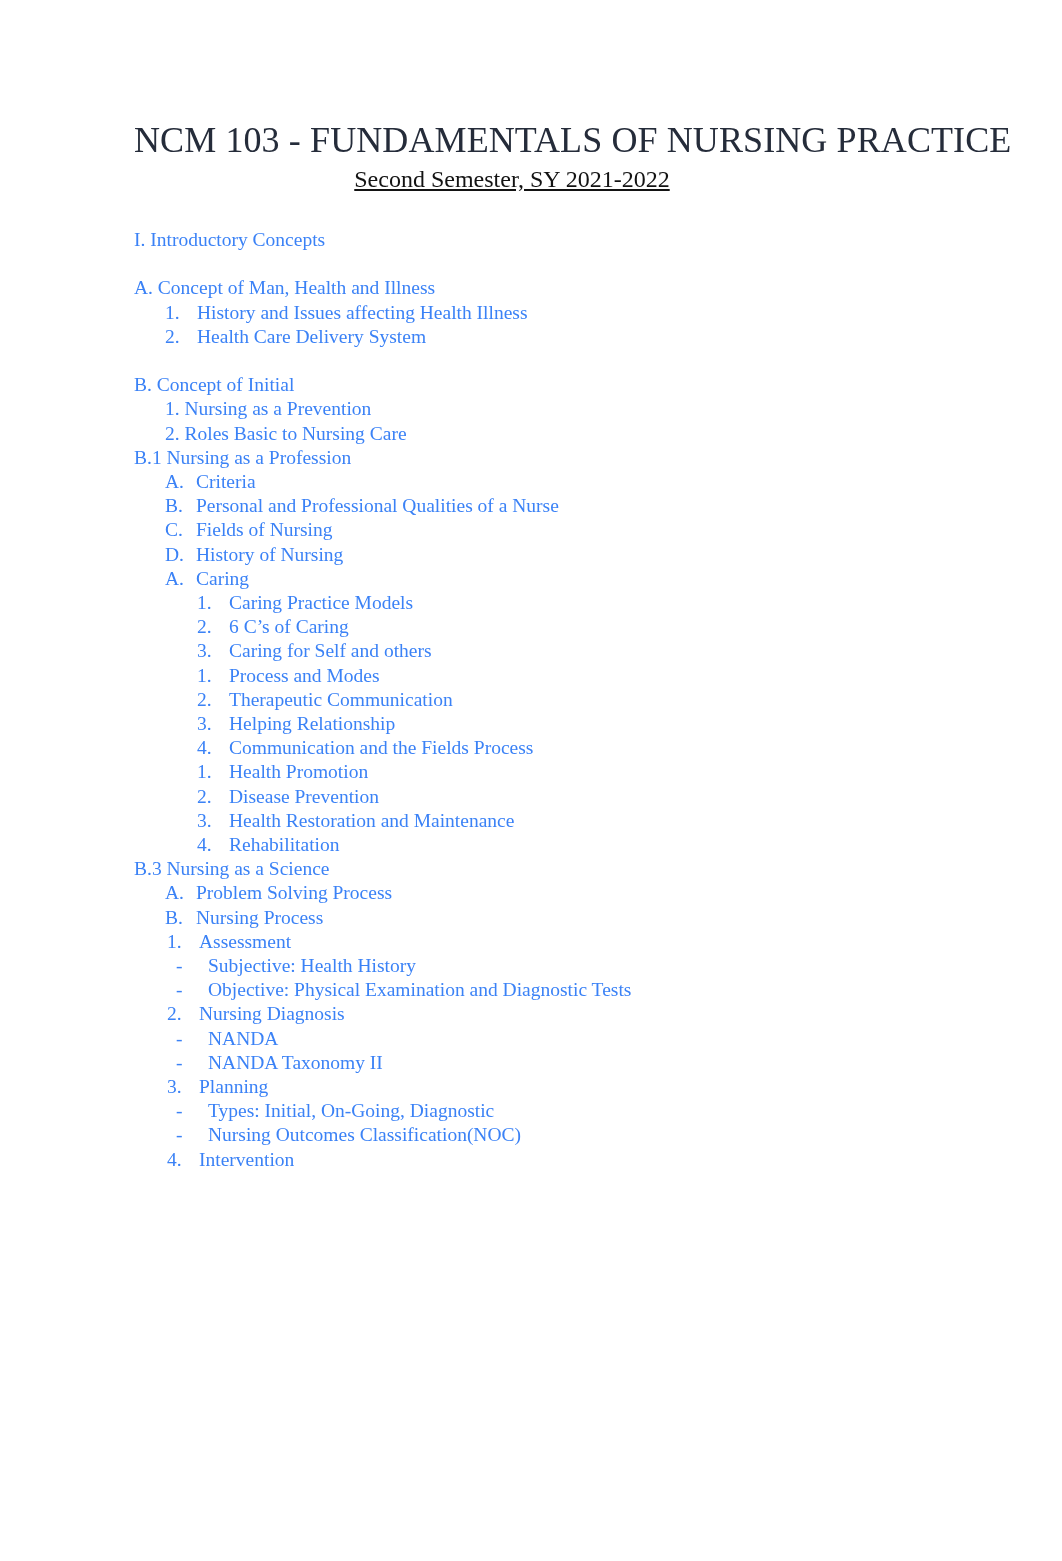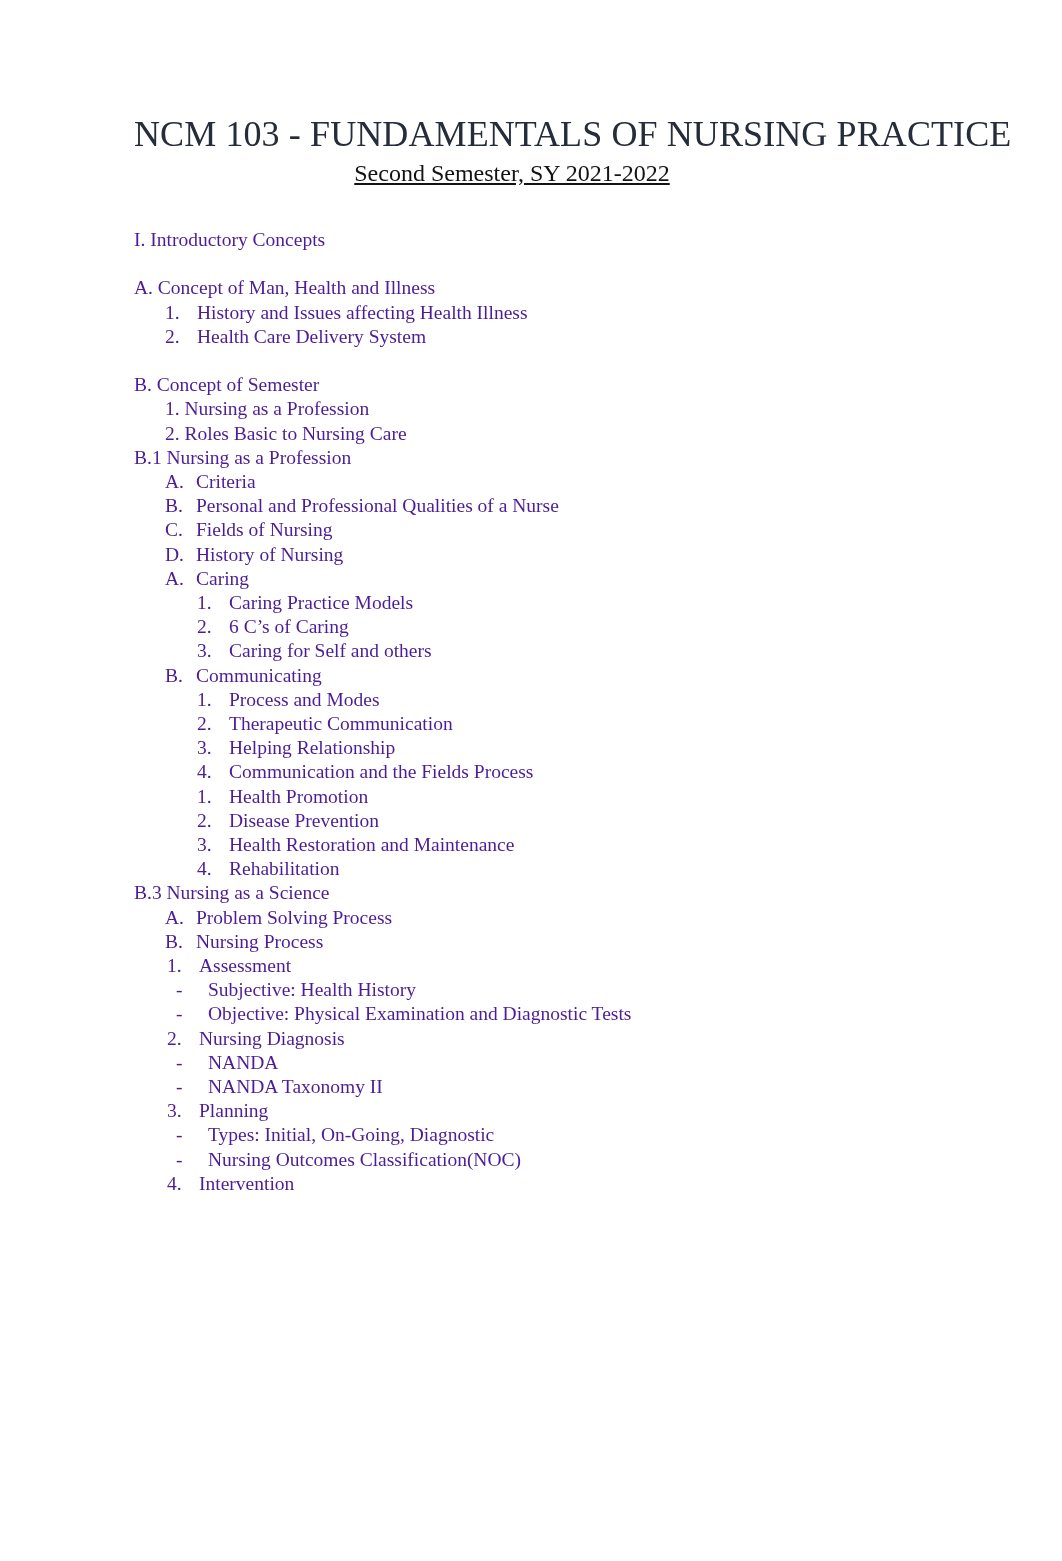--- a/index.html
+++ b/index.html
@@ -21,21 +21,21 @@
     left: 0; top: 0;
     width: 1062px;
     height: 1561px;
     background: #ffffff;
   }
 
   
   .title-block {
     position: absolute;
     left: 134px;
-    top: 112px;
+    top: 118px;
     width: 756px;
     text-align: center;
   }
   .doc-title {
     font-family: "Liberation Serif", "DejaVu Serif", serif;
     font-size: 36px;
     line-height: 44px;
     font-weight: 400;
     color: #252c3a;
     white-space: nowrap;
@@ -56,21 +56,21 @@
   .outline {
     position: absolute;
     left: 134px;
     top: 228px;
     width: 800px;
   }
 
   .line {
     font-size: 19.5px;
     line-height: 24.2px;
-    color: #4c1d95;
+    color: #3b82f6;
     white-space: pre;
     font-family: "Liberation Serif", "DejaVu Serif", serif;
   }
 
   
   .spacer {
     height: 24.2px;
   }
 
   
@@ -102,37 +102,36 @@
     <div class="line ind-0">I. Introductory Concepts</div>
 
     <div class="spacer"></div>
 
     <div class="line ind-0">A. Concept of Man, Health and Illness</div>
     <div class="line ind-1"><span class="mk mk-num">1.</span><span>History and Issues affecting Health Illness</span></div>
     <div class="line ind-1"><span class="mk mk-num">2.</span><span>Health Care Delivery System</span></div>
 
     <div class="spacer"></div>
 
-    <div class="line ind-0">B. Concept of Semester</div>
-    <div class="line ind-1"><span class="mk mk-tight">1.</span><span> Nursing as a Profession</span></div>
+    <div class="line ind-0">B. Concept of Initial</div>
+    <div class="line ind-1"><span class="mk mk-tight">1.</span><span> Nursing as a Prevention</span></div>
     <div class="line ind-1"><span class="mk mk-tight">2.</span><span> Roles Basic to Nursing Care</span></div>
 
     <div class="line ind-0">B.1 Nursing as a Profession</div>
     <div class="line ind-1"><span class="mk mk-alpha">A.</span><span>Criteria</span></div>
     <div class="line ind-1"><span class="mk mk-alpha">B.</span><span>Personal and Professional Qualities of a Nurse</span></div>
     <div class="line ind-1"><span class="mk mk-alpha">C.</span><span>Fields of Nursing</span></div>
     <div class="line ind-1"><span class="mk mk-alpha">D.</span><span>History of Nursing</span></div>
 
 
     <div class="line ind-1"><span class="mk mk-alpha">A.</span><span>Caring</span></div>
     <div class="line ind-2"><span class="mk mk-num">1.</span><span>Caring Practice Models</span></div>
     <div class="line ind-2"><span class="mk mk-num">2.</span><span>6 C’s of Caring</span></div>
     <div class="line ind-2"><span class="mk mk-num">3.</span><span>Caring for Self and others</span></div>
 
-    <div class="line ind-1"><span class="mk mk-alpha">B.</span><span>Communicating</span></div>
     <div class="line ind-2"><span class="mk mk-num">1.</span><span>Process and Modes</span></div>
     <div class="line ind-2"><span class="mk mk-num">2.</span><span>Therapeutic Communication</span></div>
     <div class="line ind-2"><span class="mk mk-num">3.</span><span>Helping Relationship</span></div>
     <div class="line ind-2"><span class="mk mk-num">4.</span><span>Communication and the Fields Process</span></div>
 
     <div class="line ind-2"><span class="mk mk-num">1.</span><span>Health Promotion</span></div>
     <div class="line ind-2"><span class="mk mk-num">2.</span><span>Disease Prevention</span></div>
     <div class="line ind-2"><span class="mk mk-num">3.</span><span>Health Restoration and Maintenance</span></div>
     <div class="line ind-2"><span class="mk mk-num">4.</span><span>Rehabilitation</span></div>
 

